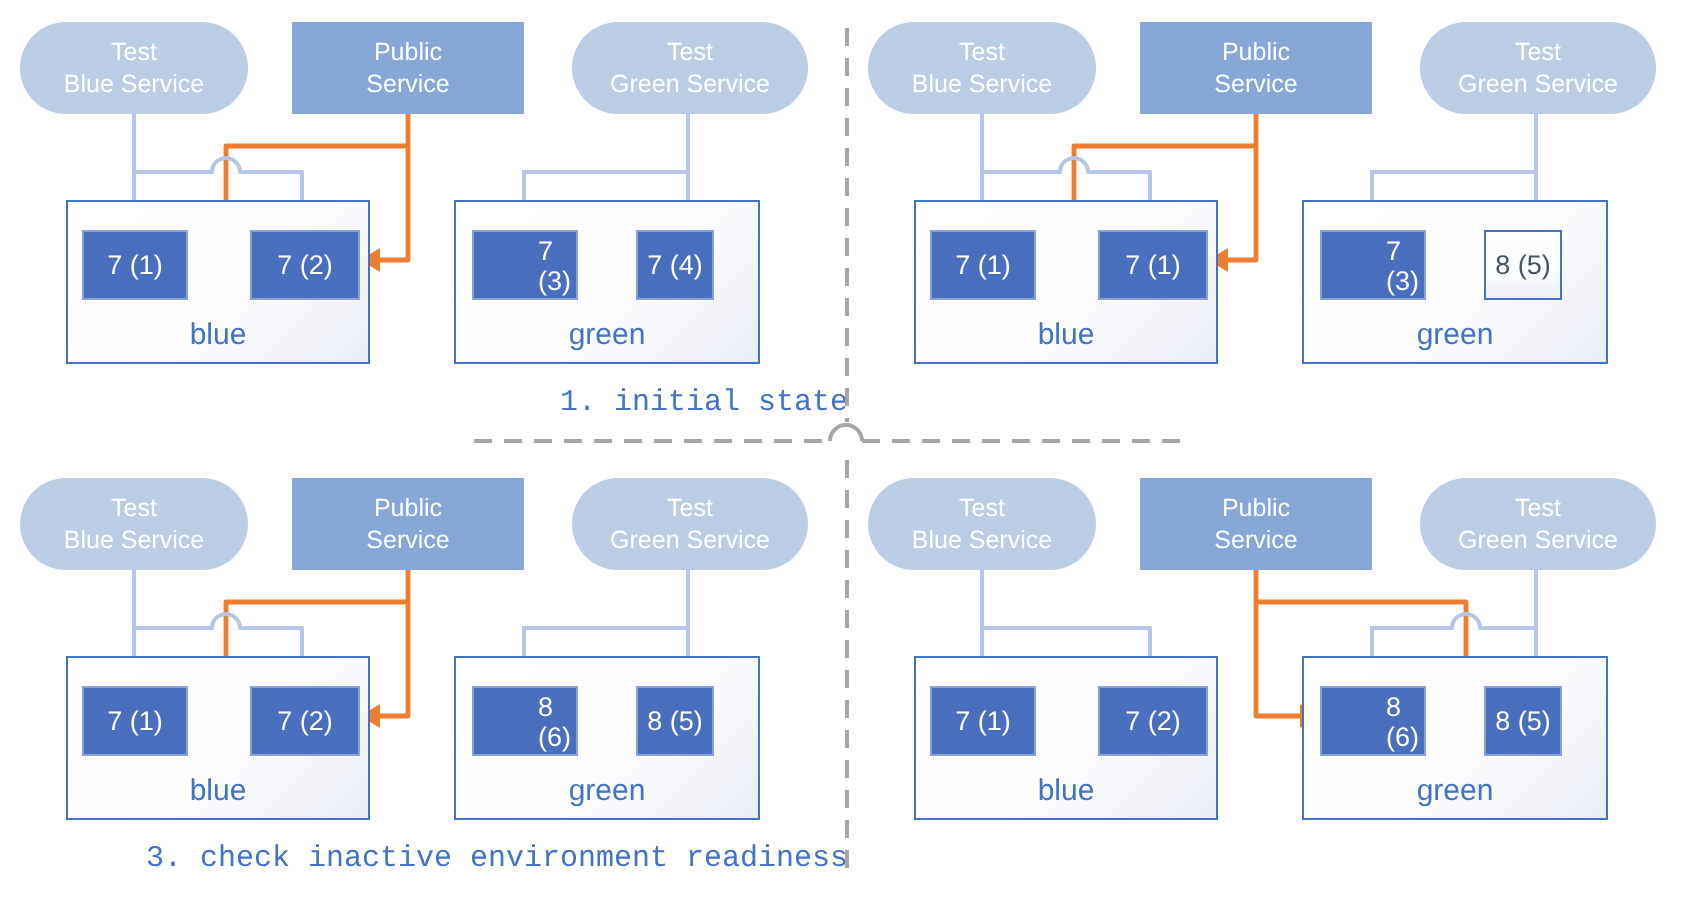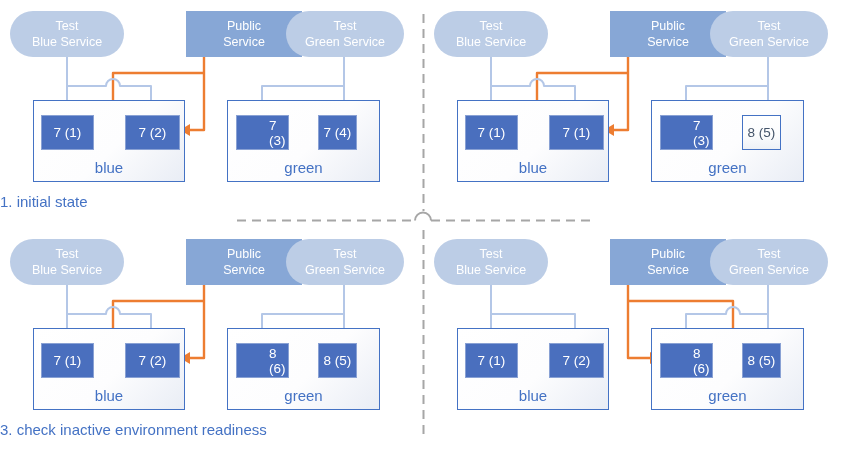--- a/index.html
+++ b/index.html
@@ -24,21 +24,21 @@
   .wire-light{stroke:var(--arrow-light);stroke-width:2;fill:none;stroke-linejoin:round;}
   .wire-orange{stroke:var(--arrow-orange);stroke-width:2.4;fill:none;stroke-linejoin:round;}
   .ah-light{fill:var(--arrow-light);stroke:none;}
   .ah-orange{fill:var(--arrow-orange);stroke:none;}
   .service{
     position:absolute;top:11px;height:46px;display:flex;flex-direction:column;
     align-items:center;justify-content:center;color:#fff;font-size:12.5px;line-height:16px;
     text-align:center;
   }
   .service.light{background:var(--service-light);border-radius:23px;}
-  .service.dark{background:var(--service-dark);margin-left:40px;}
+  .service.dark{background:var(--service-dark);}
   .svc-1{left:10px;width:114px;}
   .svc-2{left:146px;width:116px;}
   .svc-3{left:286px;width:118px;}
   .env{
     position:absolute;top:100px;height:82px;
     border:1.3px solid var(--env-border);
     background:linear-gradient(135deg,#ffffff 0%,#fdfdfe 55%,#e9edf5 100%);
     box-sizing:border-box;
   }
   .env-blue{left:33px;width:152px;}
@@ -55,22 +55,22 @@
   .pod.outline{
     background:linear-gradient(180deg,#ffffff 0%,#fbfcfd 60%,#eef1f6 100%);
     color:var(--pod-outline-text);
     border:1.2px solid var(--env-border);
   }
   .pod-b1{left:7px;width:53px;}
   .pod-b2{left:91px;width:55px;}
   .pod-g1{left:8px;width:53px;padding-left:32px;}
   .pod-g2{left:90px;width:39px;}
   .caption{
-    position:absolute;top:193px;left:0;width:424px;text-align:left;
-    color:var(--label-blue);font-size:15px;
+    position:absolute;top:193px;left:0;width:424px;text-align:right;
+    color:var(--label-blue);font-size:15px;font-family:Liberation Mono, monospace;
   }
   .divider{position:absolute;left:0;top:0;pointer-events:none;}
   .divider-line{stroke:var(--divider-gray);stroke-width:2;fill:none;stroke-dasharray:9 6;}
   .divider-hop{stroke:var(--divider-gray);stroke-width:2;fill:none;}
 </style>
 </head>
 <body>
 
 <div class="stage">
 

